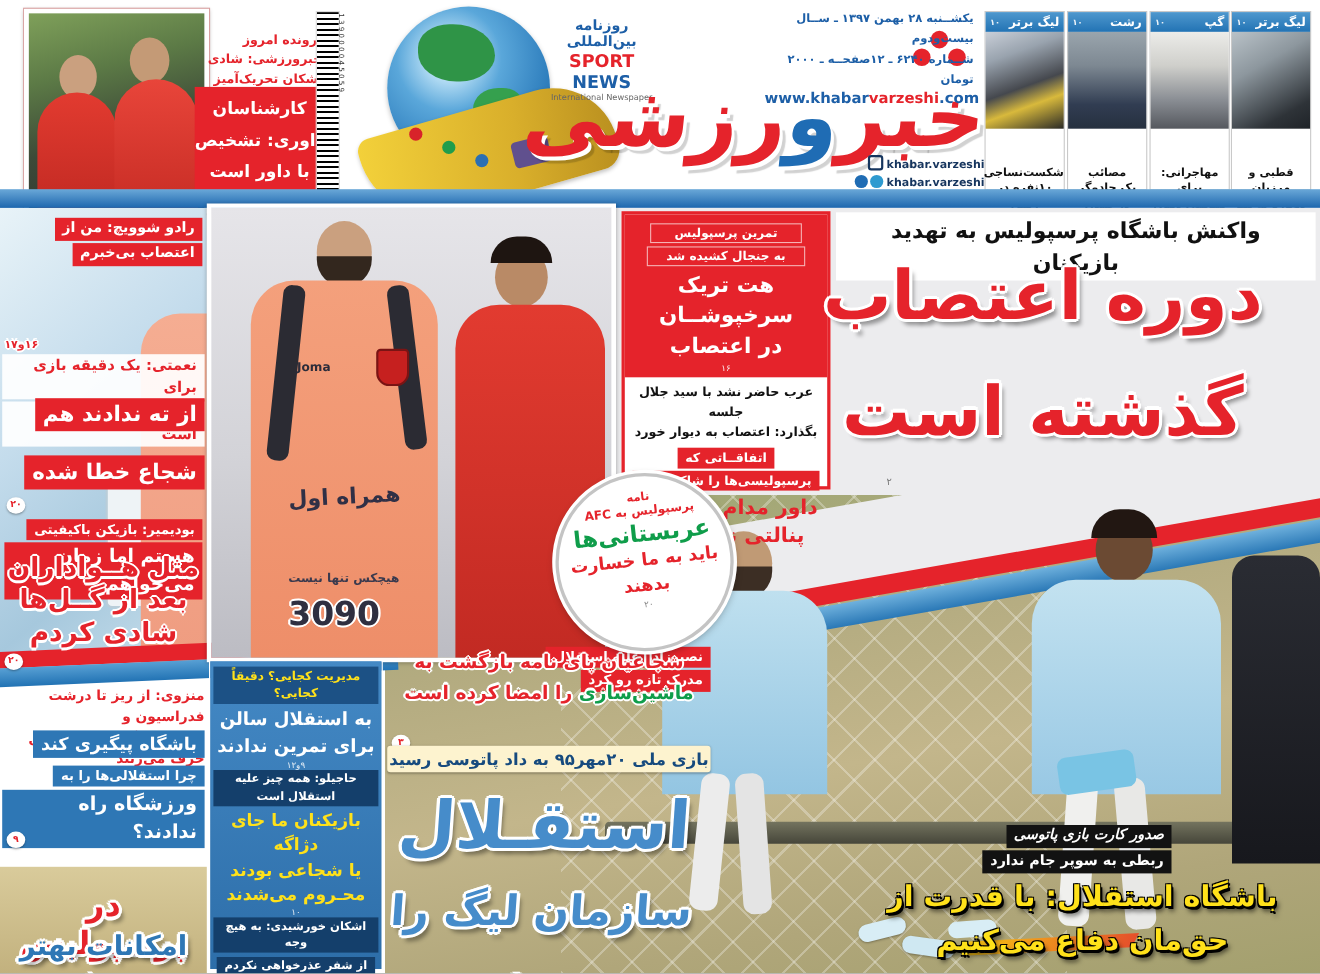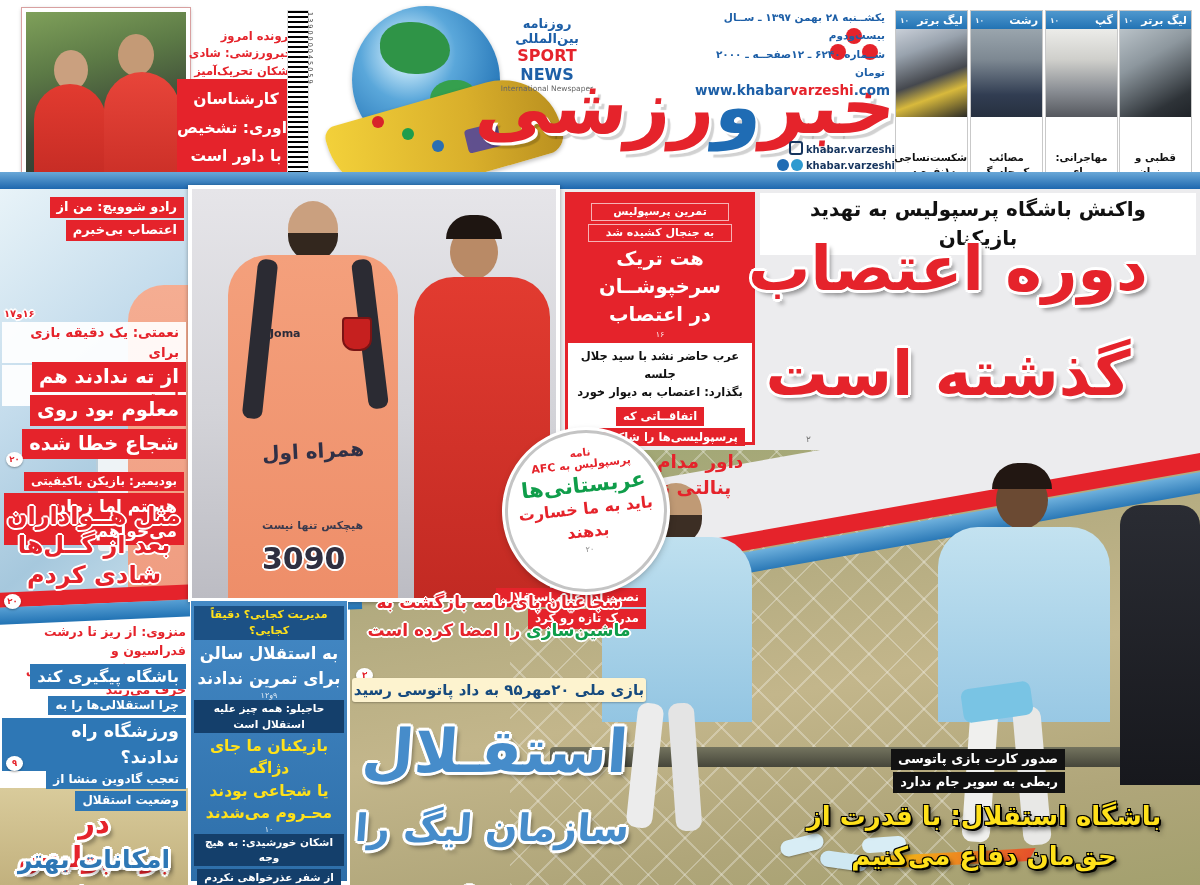--- a/index.html
+++ b/index.html
@@ -176,21 +176,21 @@
     <span class="chip red-bg" style="font-size:13px;">رادو شوویچ: من از</span><br>
     <span class="chip red-bg" style="font-size:13px;margin-top:2px;">اعتصاب بی‌خبرم</span>
   </div>
   <div class="abs b ow" style="left:4px;top:308px;color:#e5232b;font-size:10px;z-index:5;">۱۶و۱۷</div>
   <div class="abs rt" style="left:2px;top:322px;width:184px;z-index:5;">
     <span class="chip white-chip" style="font-size:13.5px;">نعمتی: یک دقیقه بازی برای</span><br>
     <span class="chip white-chip" style="font-size:13.5px;margin-top:2px;">پرسپولیس هم افتخار است</span>
   </div>
   <div class="abs rt" style="left:2px;top:362px;width:184px;z-index:5;">
     <span class="chip red-bg" style="font-size:19.5px;">از ته ندادند هم</span><br>
-    <span class="chip red-bg" style="font-size:19.5px;margin-top:3px;">معلوم بود روی</span><br>
+    <br>
     <span class="chip red-bg" style="font-size:19.5px;margin-top:3px;">شجاع خطا شده</span>
   </div>
   <span class="abs pgdot" style="left:6px;top:452px;z-index:5;">۲۰</span>
   <div class="abs rt" style="left:4px;top:470px;width:180px;z-index:5;">
     <span class="chip red-bg" style="font-size:12px;">بودیمیر: بازیکن باکیفیتی</span><br>
     <span class="chip red-bg" style="font-size:17px;margin-top:2px;">هستم اما زمان می‌خواهم</span>
   </div>
   <div class="abs b ctr pre ow" style="left:2px;top:502px;width:184px;color:#e5232b;font-size:24px;line-height:1.22;z-index:5;">مثل هــواداران
 بعد از گــل‌ها
 شادی کردم</div>
@@ -202,24 +202,20 @@
 سازمان لیگ علیه استقلال حرف می‌زنند</div>
   <div class="abs rt" style="left:2px;top:664px;width:184px;z-index:5;">
     <span class="chip blue-bg" style="font-size:16px;">باشگاه پیگیری کند</span>
   </div>
   <div class="abs rt" style="left:2px;top:694px;width:184px;z-index:5;">
     <span class="chip blue-bg" style="font-size:12px;">چرا استقلالی‌ها را به</span><br>
     <span class="chip blue-bg" style="font-size:17.5px;margin-top:3px;">ورزشگاه راه ندادند؟</span>
   </div>
   <span class="abs pgdot" style="left:6px;top:756px;z-index:5;">۹</span>
   <div class="abs" style="left:0;top:788px;width:188px;height:97px;background:linear-gradient(#d9cb9b,#c2b17e);z-index:2;"></div>
-  <div class="abs rt" style="left:2px;top:768px;width:184px;z-index:5;">
-    <span class="chip blue-bg" style="font-size:12px;">تعجب گادوین منشا از</span><br>
-    <span class="chip blue-bg" style="font-size:12px;margin-top:2px;">وضعیت استقلال</span>
-  </div>
   <div class="abs b ctr ow-big" style="left:2px;top:806px;width:184px;color:#e5232b;font-size:29px;z-index:5;">در پرسپولیس</div>
   <div class="abs b ctr ow-big" style="left:2px;top:845px;width:184px;color:#2e77b5;font-size:25px;z-index:5;">امکانات بهتر بود</div>
 
   <div class="abs" style="left:188px;top:185px;width:364px;height:409px;border:4px solid #fff;box-shadow:0 1px 4px rgba(0,0,0,.35);
               background:linear-gradient(#e6e5e9 0%,#d3d3d8 55%,#bcbcc3 100%);overflow:hidden;z-index:4;">
     <div class="head" style="left:96px;top:12px;width:50px;height:56px;background:#caa07f;"></div>
     <div style="position:absolute;left:96px;top:44px;width:50px;height:28px;background:#33271e;border-radius:0 0 25px 25px;"></div>
     <div class="fig" style="left:36px;top:66px;width:170px;height:343px;background:linear-gradient(#f4a07c,#ee8e69);"></div>
     <div style="position:absolute;left:58px;top:70px;width:20px;height:160px;background:#2b2b33;transform:rotate(6deg);border-radius:8px;"></div>
     <div style="position:absolute;left:168px;top:70px;width:20px;height:150px;background:#2b2b33;transform:rotate(-7deg);border-radius:8px;"></div>
@@ -297,20 +293,20 @@
 یا شجاعی بودند
 محـروم می‌شدند</div>
     <div style="font-size:8px;opacity:.85;">۱۰</div>
     <span class="chip dark-bg" style="font-size:10.5px;">اشکان خورشیدی: به هیچ وجه</span><br>
     <span class="chip dark-bg" style="font-size:10.5px;margin-top:2px;">از شفر عذرخواهی نکردم</span>
     
     
   </div>
 
   <div class="abs rt" style="left:830px;top:748px;width:235px;z-index:5;">
-    <span class="chip black-bg" style="font-size:13px;">صدور کارت بازی پاتوسی</span><br>
+    <span class="chip black-bg" style="font-size:13px;font-style:italic;">صدور کارت بازی پاتوسی</span><br>
     <span class="chip black-bg" style="font-size:13px;margin-top:2px;">ربطی به سوپر جام ندارد</span>
   </div>
   <div class="abs" style="left:880px;top:852px;width:150px;height:13px;background:linear-gradient(90deg,#f6c413,#e5502b);transform:skewX(-30deg) rotate(-3deg);z-index:4;"></div>
   <div class="abs b ctr pre ob" style="left:770px;top:796px;width:428px;color:#ffe11a;font-size:26px;line-height:1.55;z-index:5;">باشگاه استقلال: با قدرت از
 حق‌مان دفاع می‌کنیم</div>
 
 </div>
 
 </body></html>

